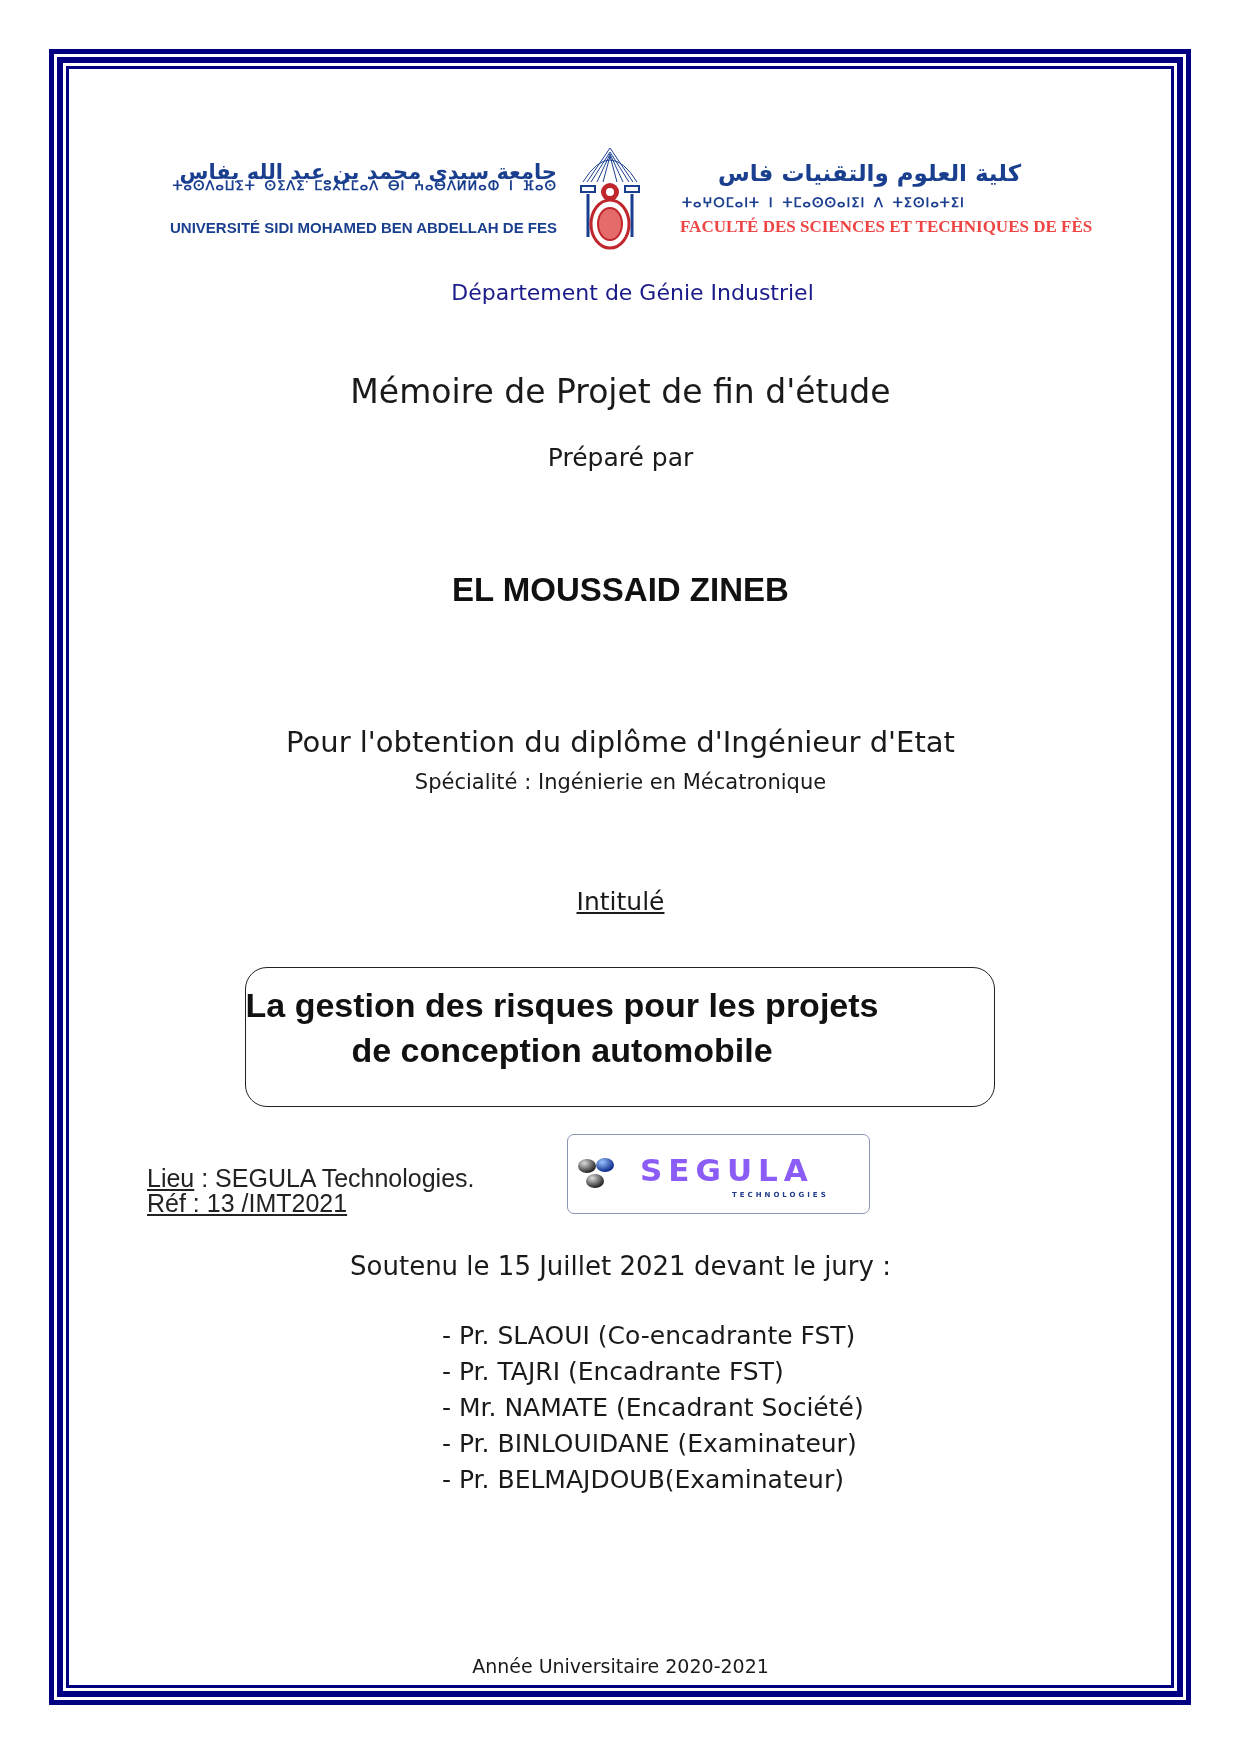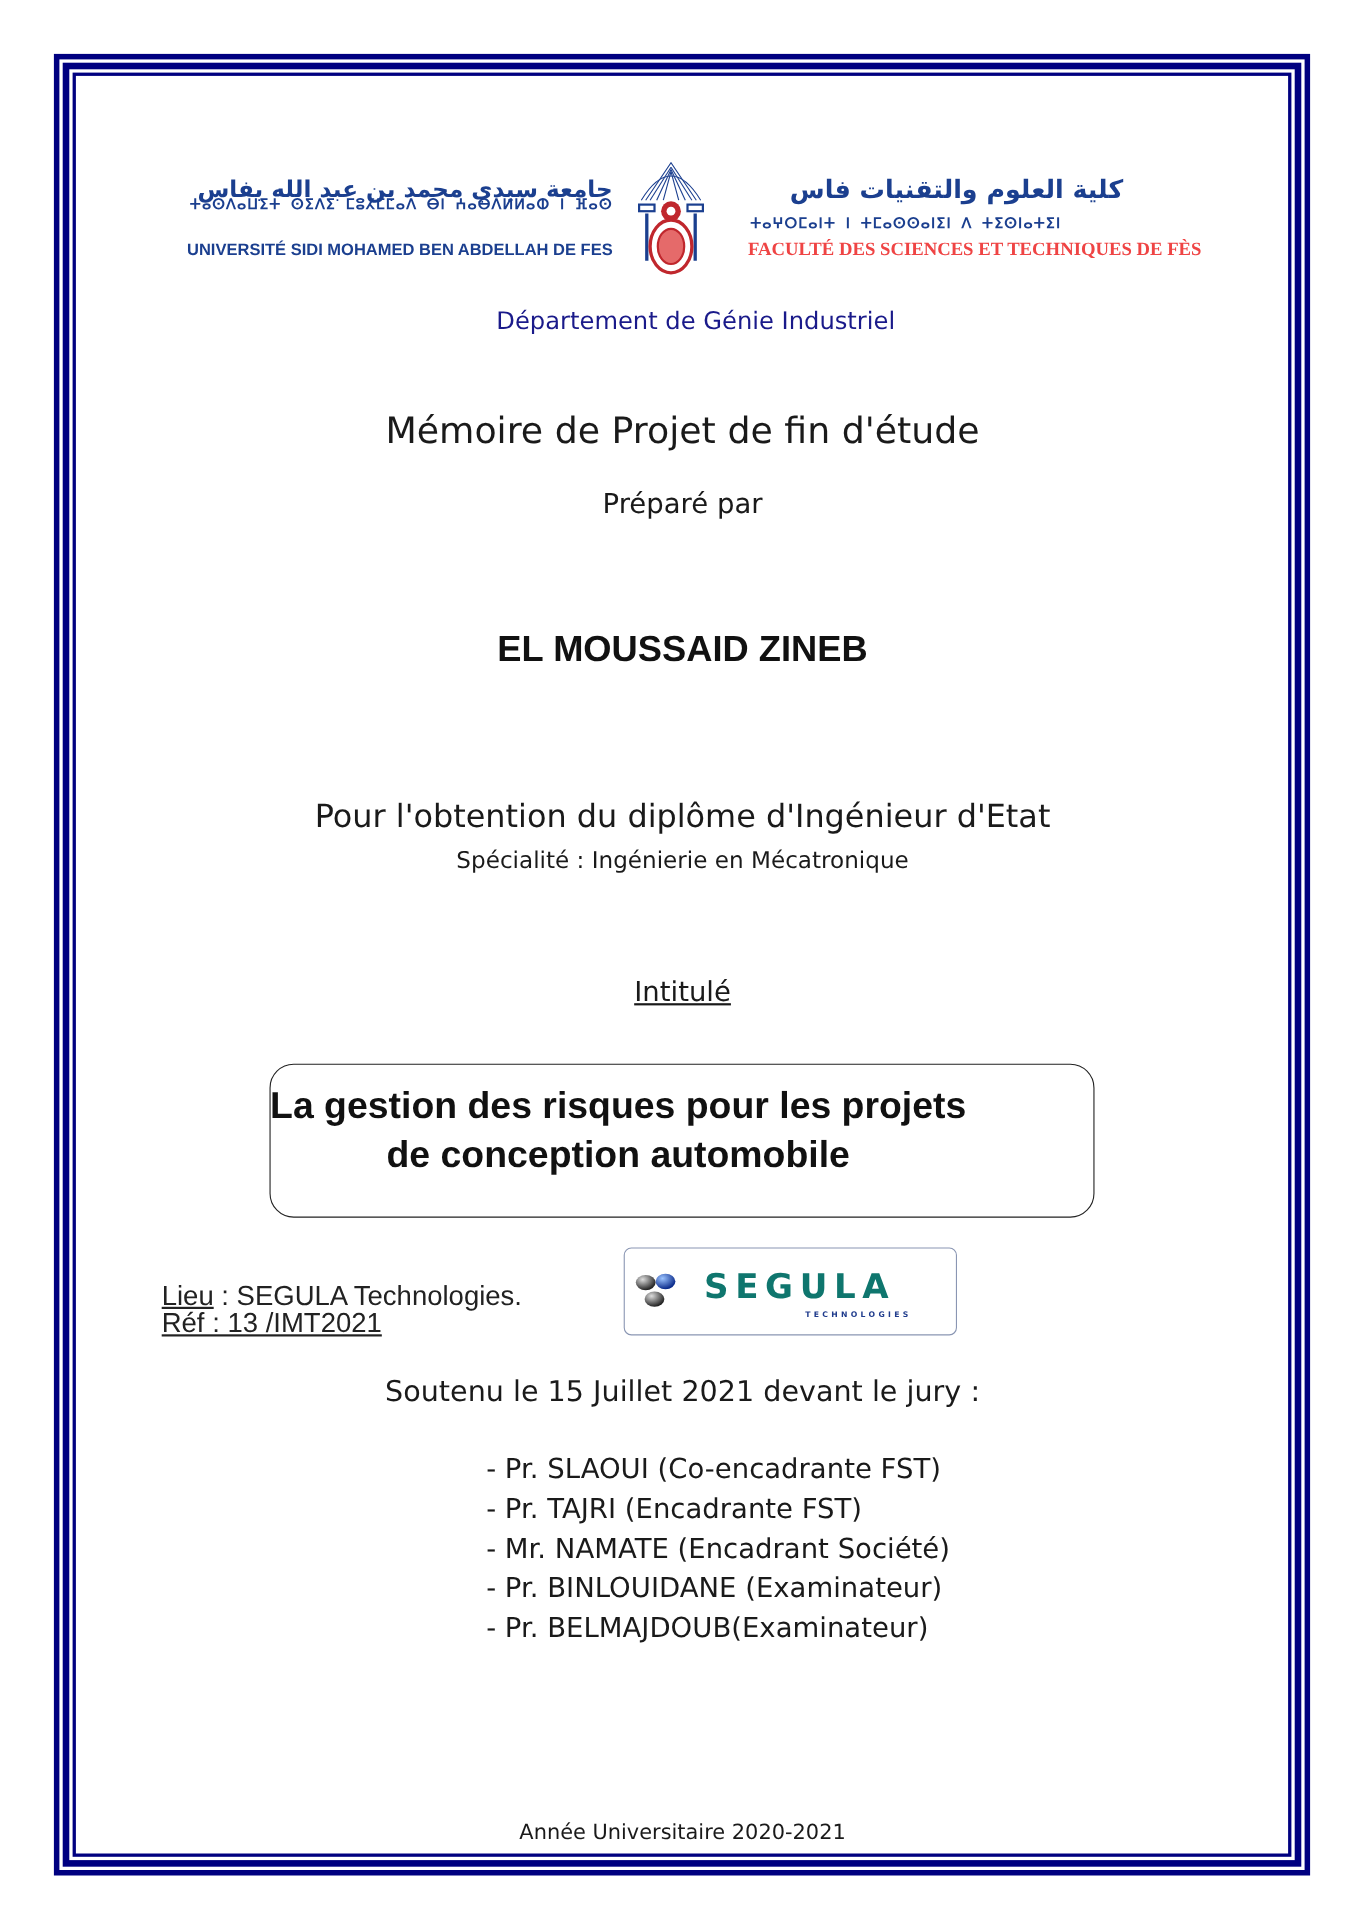--- a/index.html
+++ b/index.html
@@ -19,21 +19,21 @@
   .prepare { font-size:25px; }
   .name { font-family:"Liberation Sans", sans-serif; font-weight:bold; font-size:33px; color:#111; }
   .obt { font-size:29px; }
   .spec { font-size:21px; }
   .intitule { font-size:25px; text-decoration:underline; }
   .title-box { left:245px; top:967px; width:750px; height:140px; border:1.6px solid #222; border-radius:22px; box-sizing:border-box; }
   .title-text { left:245px; width:634px; top:983px; text-align:center; font-family:"Liberation Sans", sans-serif; font-weight:bold; font-size:34px; line-height:45px; color:#111; }
   .lieu { left:147px; top:1166px; font-family:"Liberation Sans", sans-serif; font-size:25px; line-height:25px; color:#222; }
   .lieu u { text-decoration:underline; }
   .segula { left:567px; top:1134px; width:303px; height:80px; border:1px solid #8a96b3; border-radius:7px; box-sizing:border-box; }
-  .seg-word { left:640px; top:1152px; font-family:"DejaVu Sans", sans-serif; font-weight:bold; font-size:31px; letter-spacing:6px; color:#0f766e; }
+  .seg-word { left:640px; top:1152px; font-family:"DejaVu Sans", sans-serif; font-weight:bold; font-size:31px; letter-spacing:6px; color:#8b5cf6; }
   .seg-sub { left:732px; top:1191px; font-family:"DejaVu Sans", sans-serif; font-weight:bold; font-size:7px; letter-spacing:3px; color:#1f3b8c; }
   .soutenu { font-size:26px; }
   .jury { left:442px; top:1318px; font-size:25px; line-height:36px; }
   .annee { font-size:19px; }
 </style>
 </head>
 <body>
 
 <div class="abs b-outer"></div>
 <div class="abs b-mid"></div>

